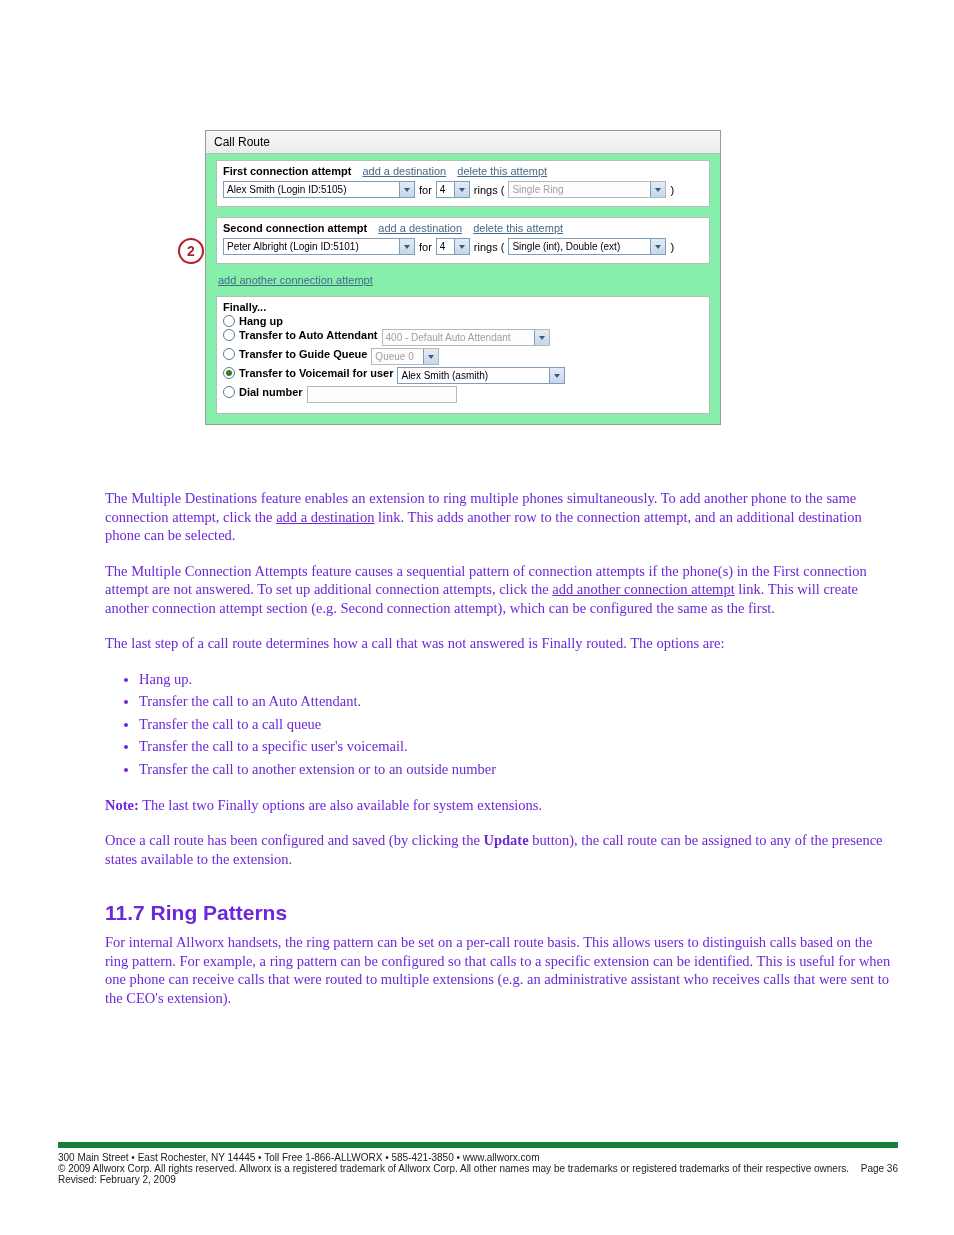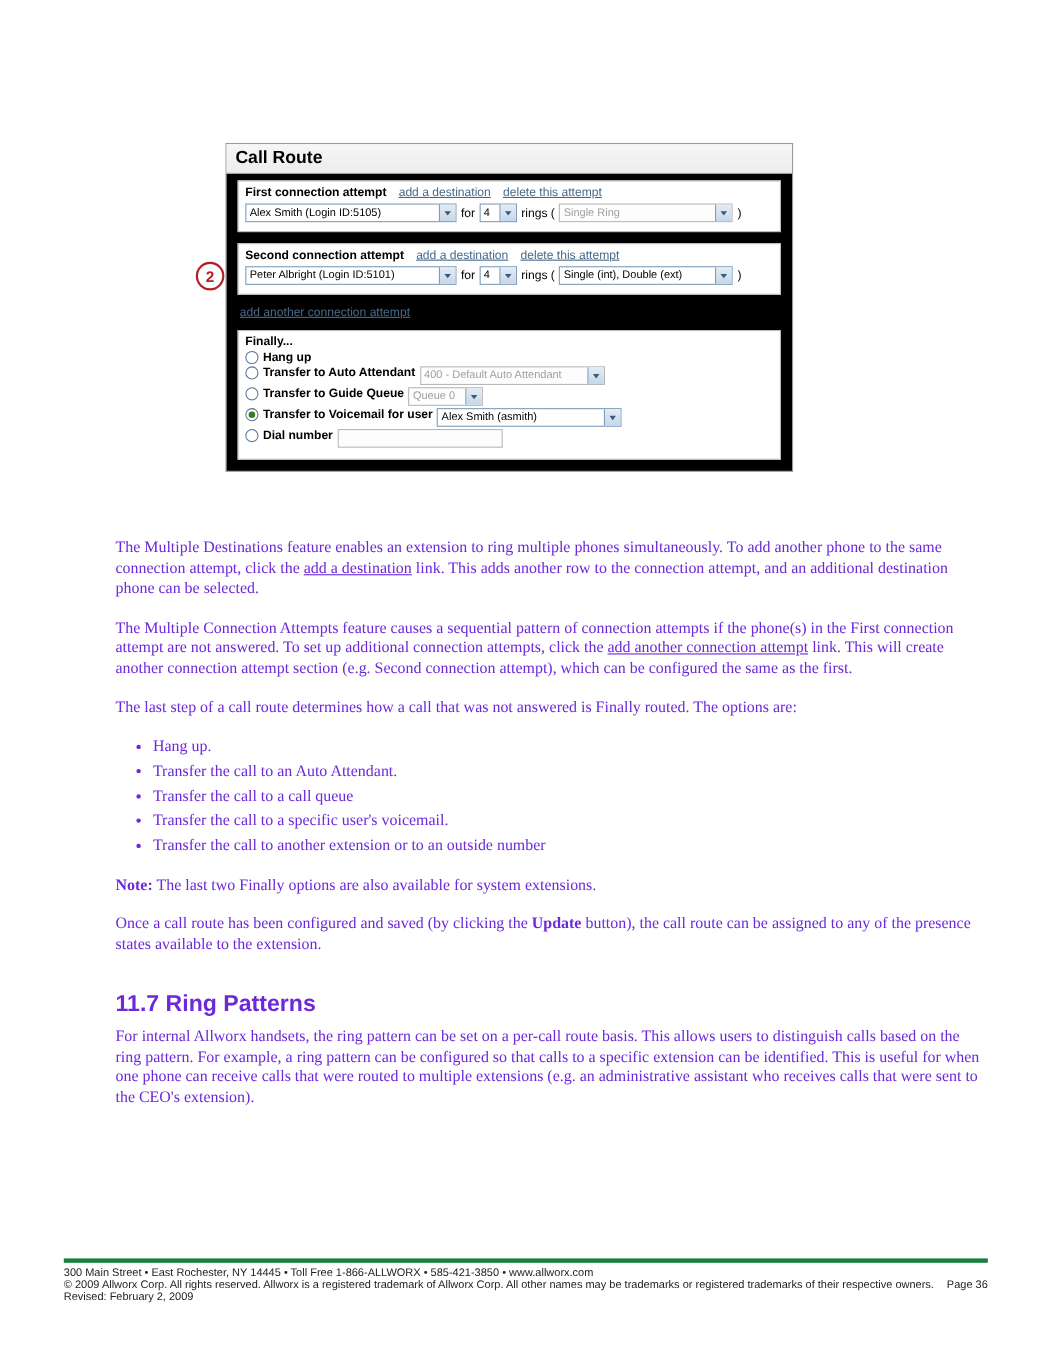--- a/index.html
+++ b/index.html
@@ -53,26 +53,26 @@
     width: 514px;
     border: 1px solid #999;
     box-shadow: 0 0 0 1px #d8d8d8 inset;
     font-size: 11px;
     color: #000;
   }
   .shot-title {
     background: linear-gradient(#f7f7f7,#ececec);
     border-bottom: 1px solid #bbb;
     padding: 4px 8px;
-    font-weight: bold;
-    font-size: 16px;
+    font-weight: normal;
+    font-size: 12px;
   }
   .shot-body {
     padding: 6px 10px 10px 10px;
-    background: #000000;
+    background: #86efac;
   }
   .attempt-box {
     border: 1px solid #bbb;
     background: #fff;
     padding: 4px 6px 8px 6px;
     margin-bottom: 10px;
   }
   .attempt-head {
     font-size: 11px;
     margin-bottom: 4px;
@@ -207,21 +207,21 @@
     font-size: 21px;
     font-weight: bold;
     margin-top: 32px;
     margin-bottom: 6px;
   }
   .footer {
     position: absolute;
     left: 58px;
     right: 56px;
     bottom: 50px;
-    border-top: 4px solid #15803d;
+    border-top: 6px solid #15803d;
     padding-top: 4px;
     display: flex;
     justify-content: space-between;
     font-size: 10px;
     color: #222;
   }
   .footer .fl { text-align: left; }
   .footer .fr { text-align: right; }
 </style>
 </head>

